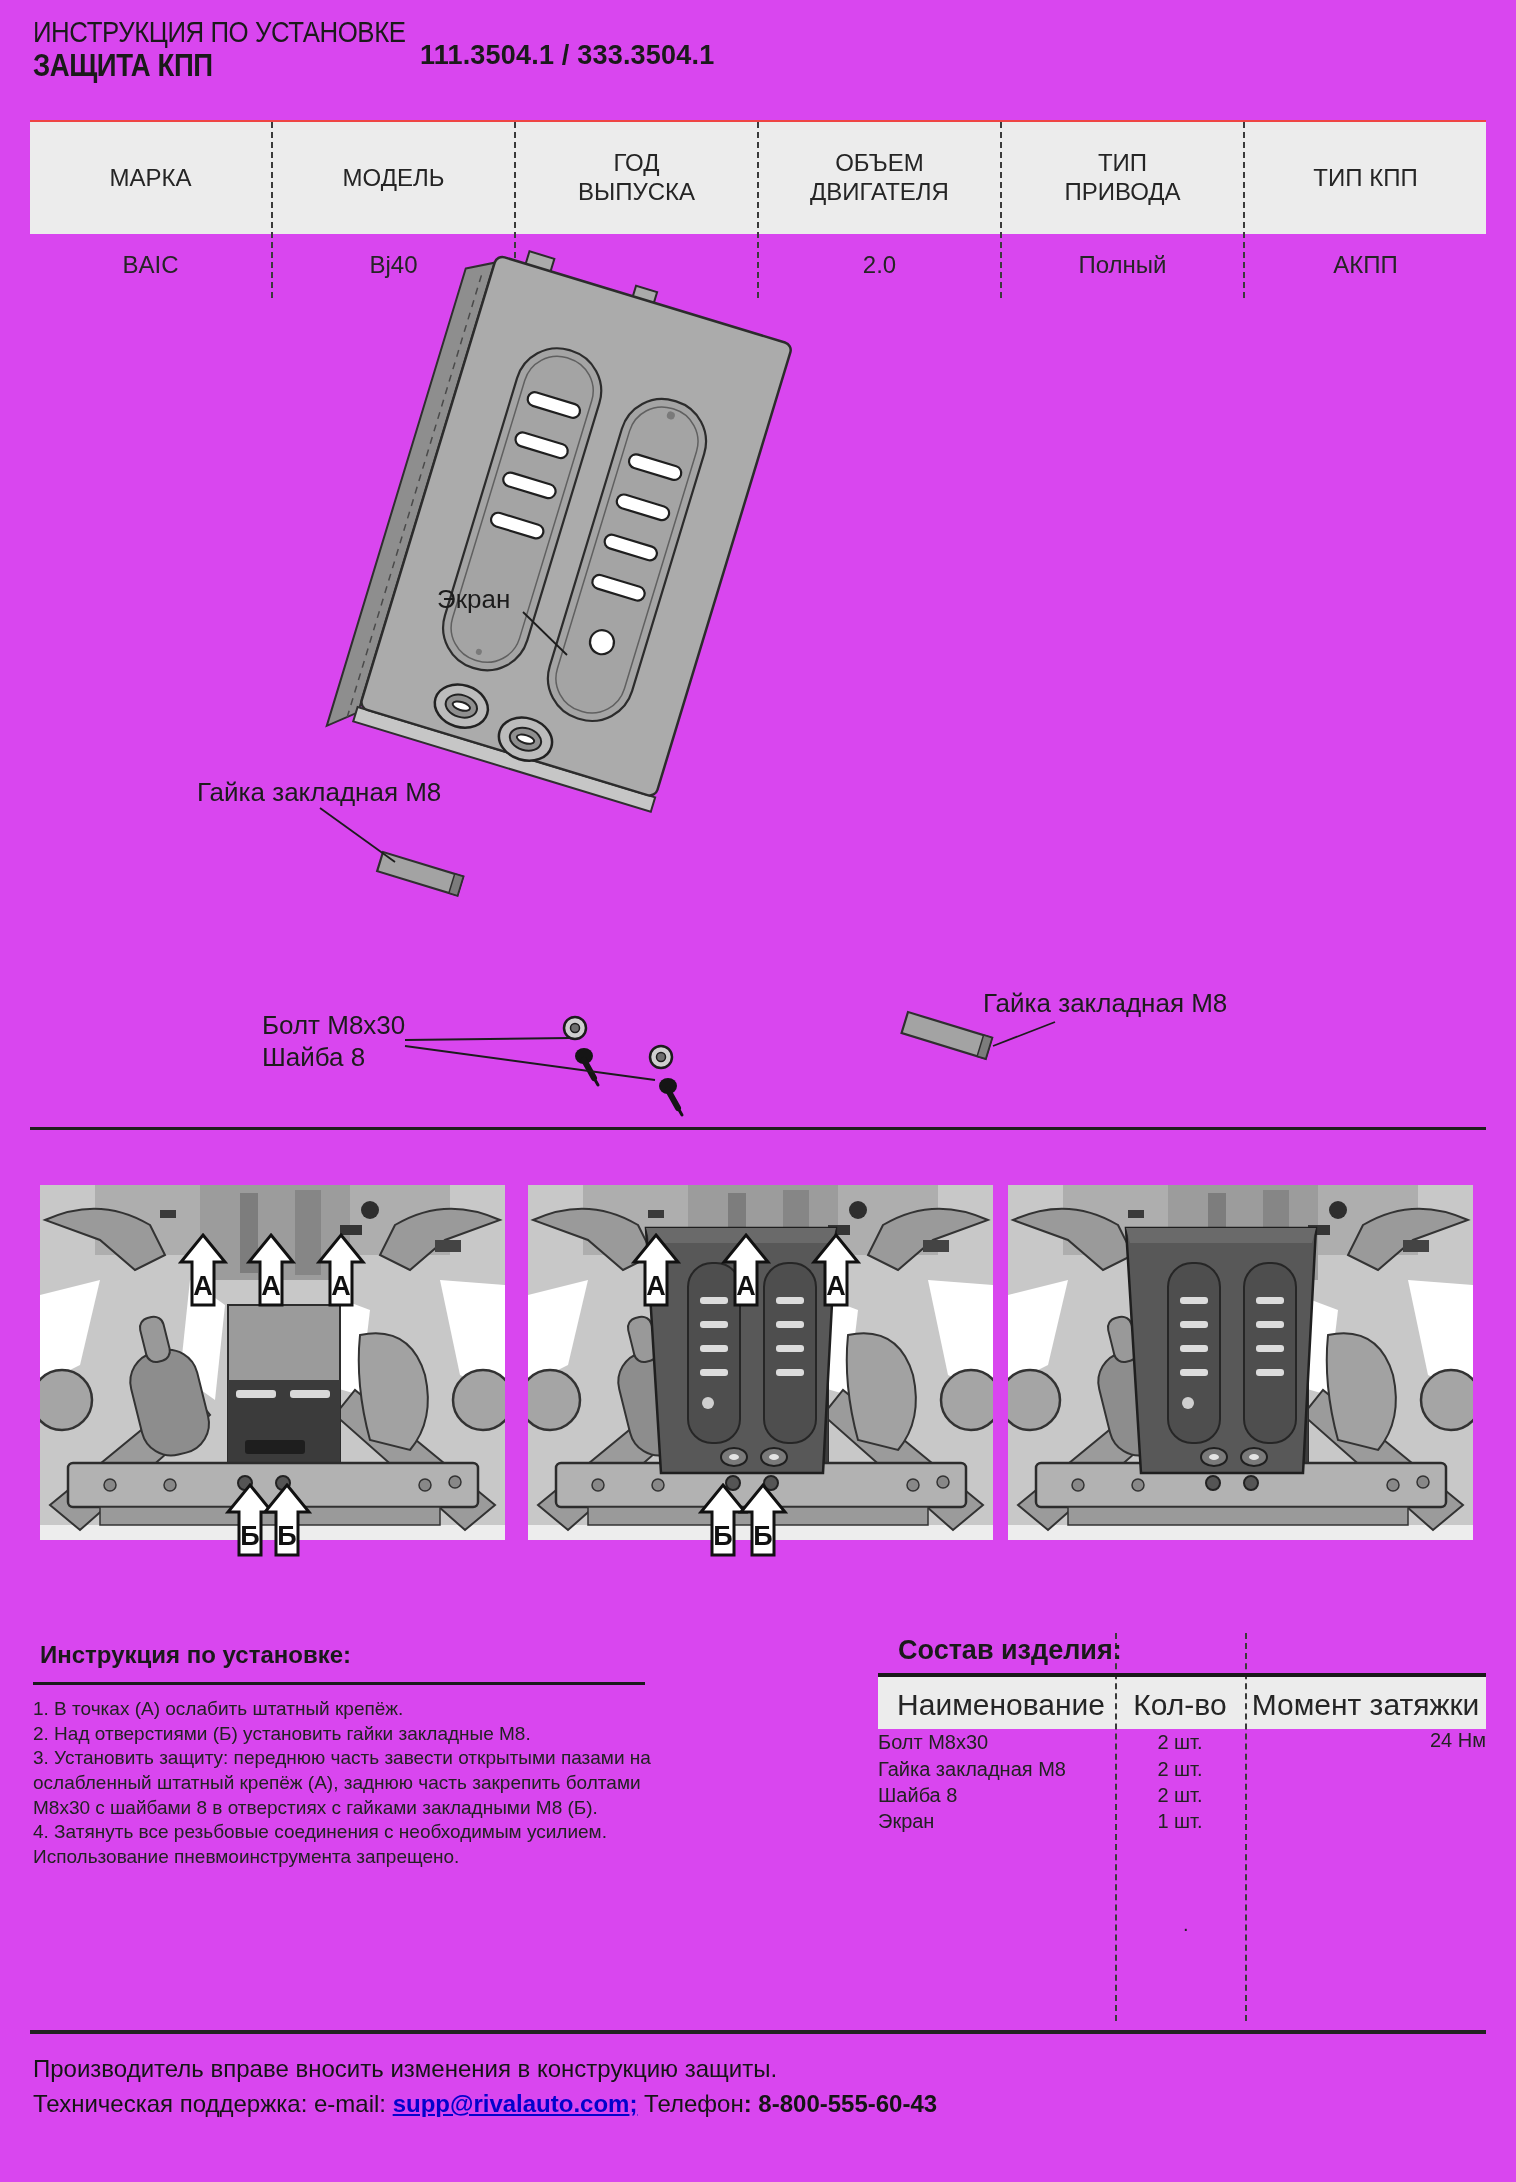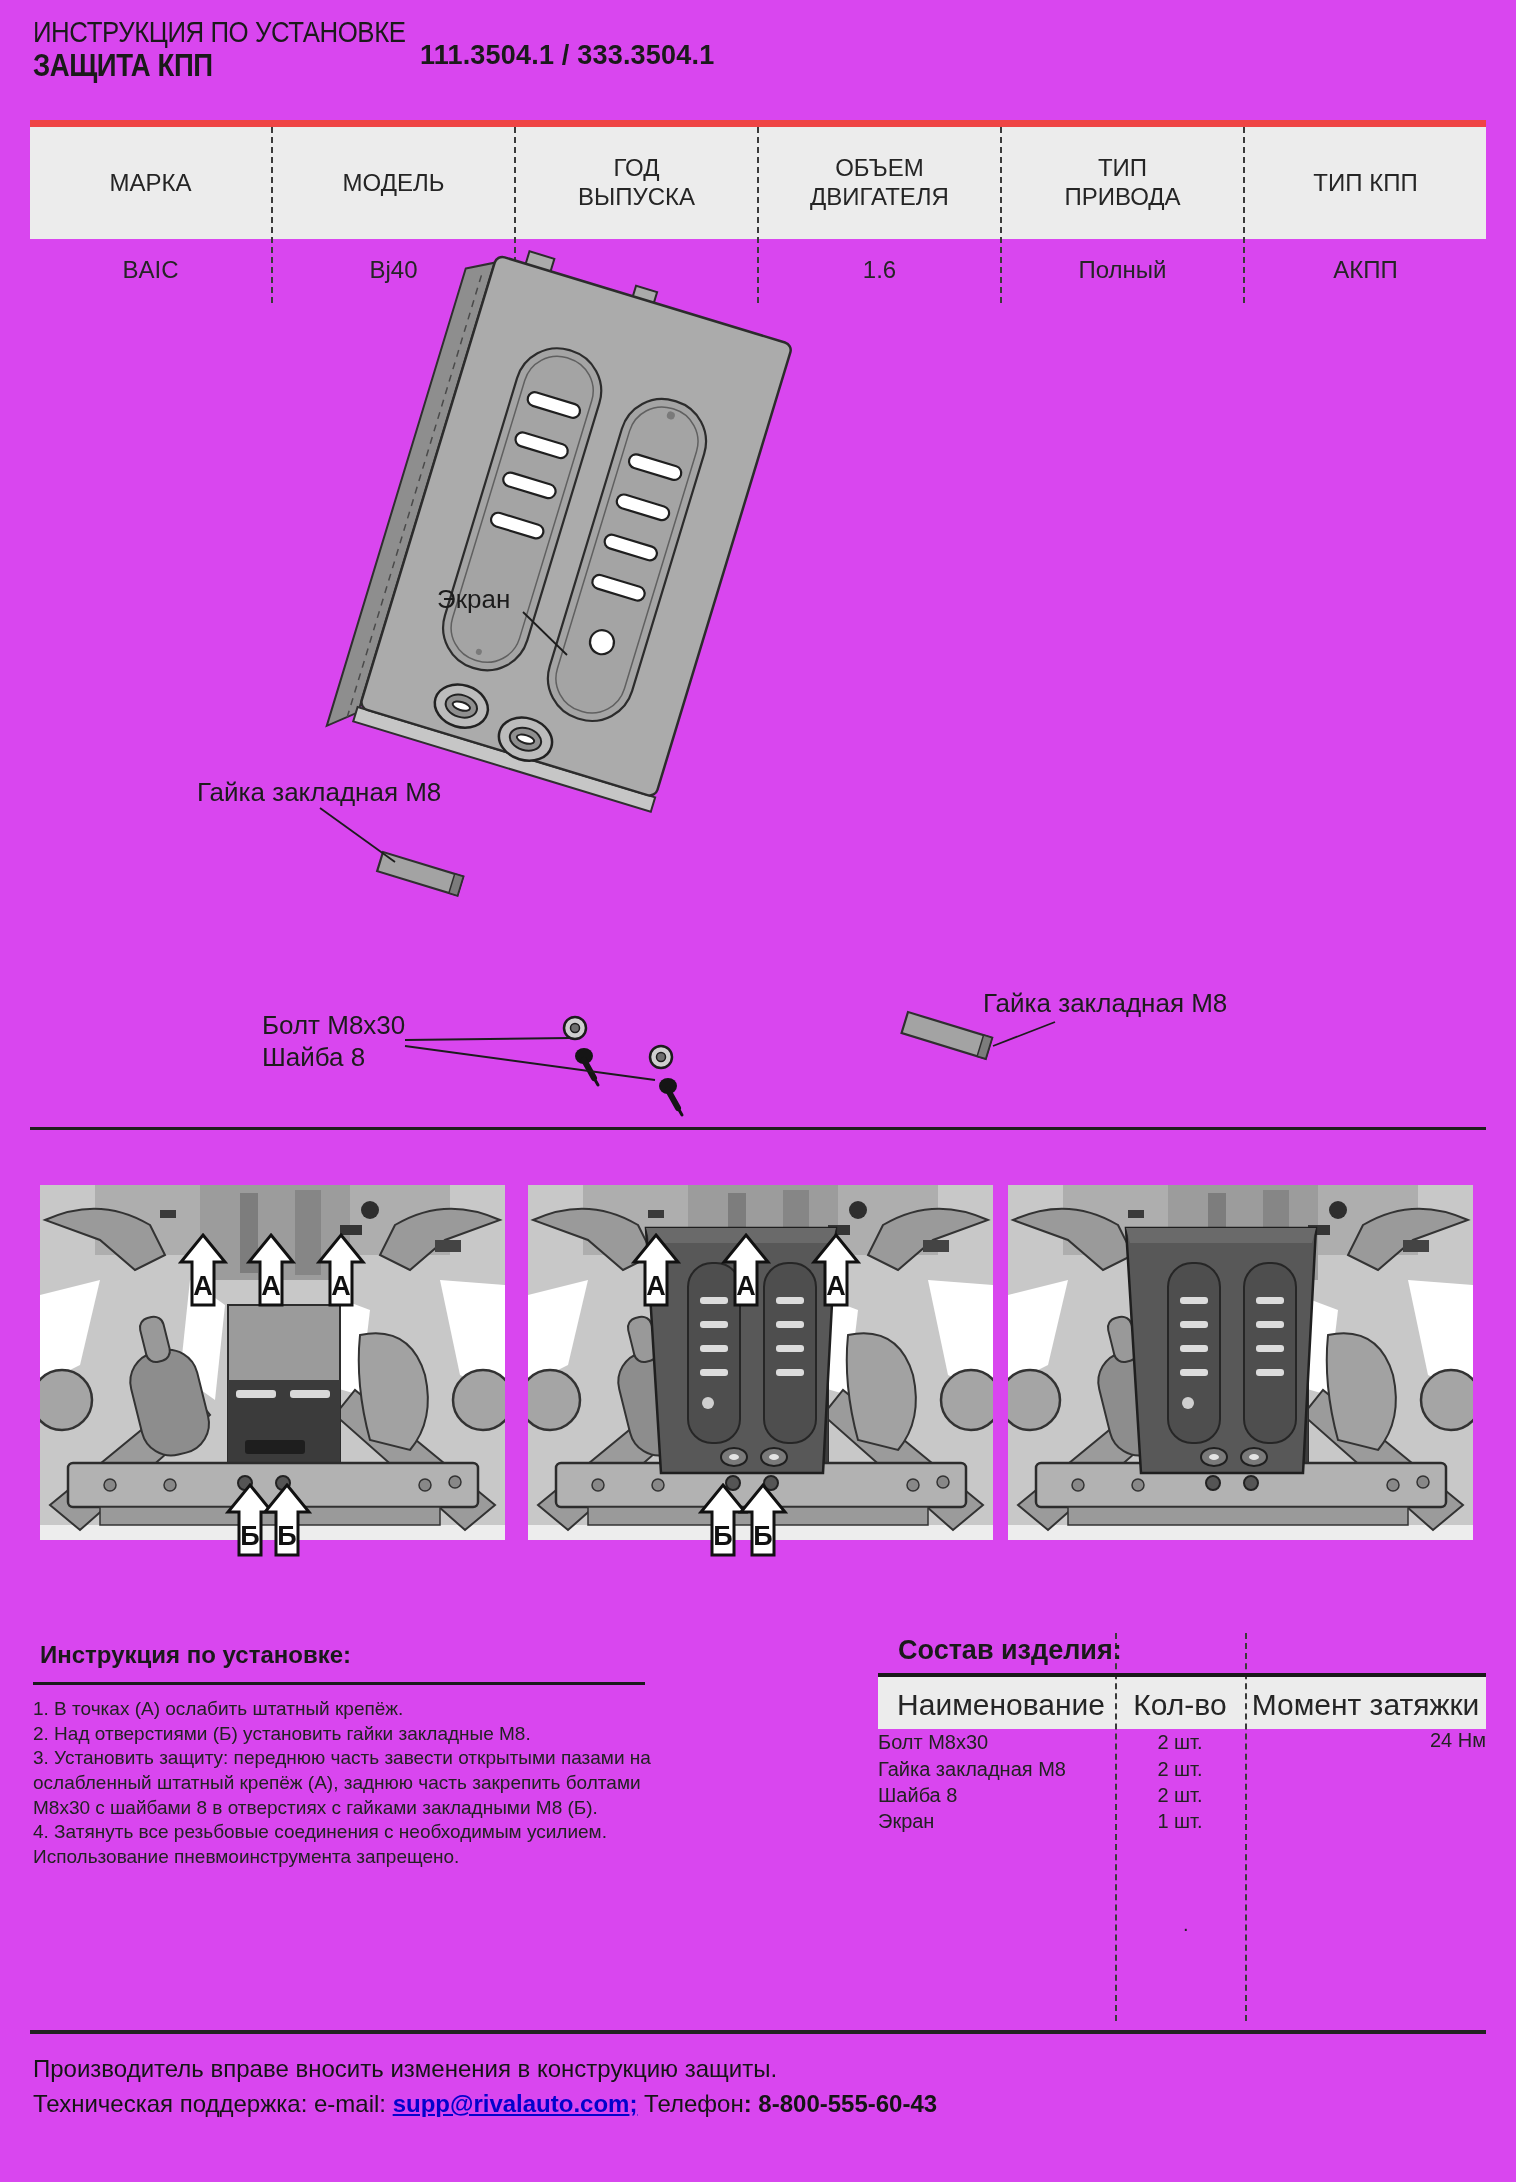--- a/index.html
+++ b/index.html
@@ -7,21 +7,21 @@
         font-family:"Liberation Sans",sans-serif;color:#1a1a1a;overflow:hidden;}
   .abs{position:absolute;}
 
   
   .title-block{left:33px;top:16px;transform:scaleX(.86);transform-origin:left top;line-height:1.08;}
   .title-line1{font-size:30px;font-weight:400;letter-spacing:-.5px;white-space:nowrap;}
   .title-line2{font-size:32px;font-weight:700;letter-spacing:-.5px;white-space:nowrap;}
   .part-number{left:420px;top:40px;font-size:27px;font-weight:700;letter-spacing:.2px;}
 
   
-  .spec-table{left:30px;top:120px;width:1456px;height:178px;border-top:7px solid #ef4444;}
+  .spec-table{left:30px;top:120px;width:1456px;height:178px;border-top:2px solid #ef4444;}
   .spec-head-bg{position:absolute;left:0;top:0;width:100%;height:112px;background:#ececec;}
   .spec-cols{position:absolute;left:0;top:0;width:100%;height:176px;display:flex;}
   .spec-col{flex:1 1 0;position:relative;}
   .spec-col + .spec-col{border-left:2px dashed #3a3a3a;}
   .spec-head{height:112px;display:flex;align-items:center;justify-content:center;text-align:center;
              font-size:24px;color:#252525;white-space:pre-line;line-height:1.2;}
   .spec-val{height:62px;display:flex;align-items:center;justify-content:center;
             font-size:24px;color:#252525;}
 
   
@@ -75,21 +75,21 @@
         <div class="spec-head">МОДЕЛЬ</div>
         <div class="spec-val">Bj40</div>
       </div>
       <div class="spec-col">
         <div class="spec-head">ГОД
 ВЫПУСКА</div>
       </div>
       <div class="spec-col">
         <div class="spec-head">ОБЪЕМ
 ДВИГАТЕЛЯ</div>
-        <div class="spec-val">1.6</div>
+        <div class="spec-val">2.0</div>
       </div>
       <div class="spec-col">
         <div class="spec-head">ТИП
 ПРИВОДА</div>
         <div class="spec-val">Полный</div>
       </div>
       <div class="spec-col">
         <div class="spec-head">ТИП КПП</div>
         <div class="spec-val">АКПП</div>
       </div>

